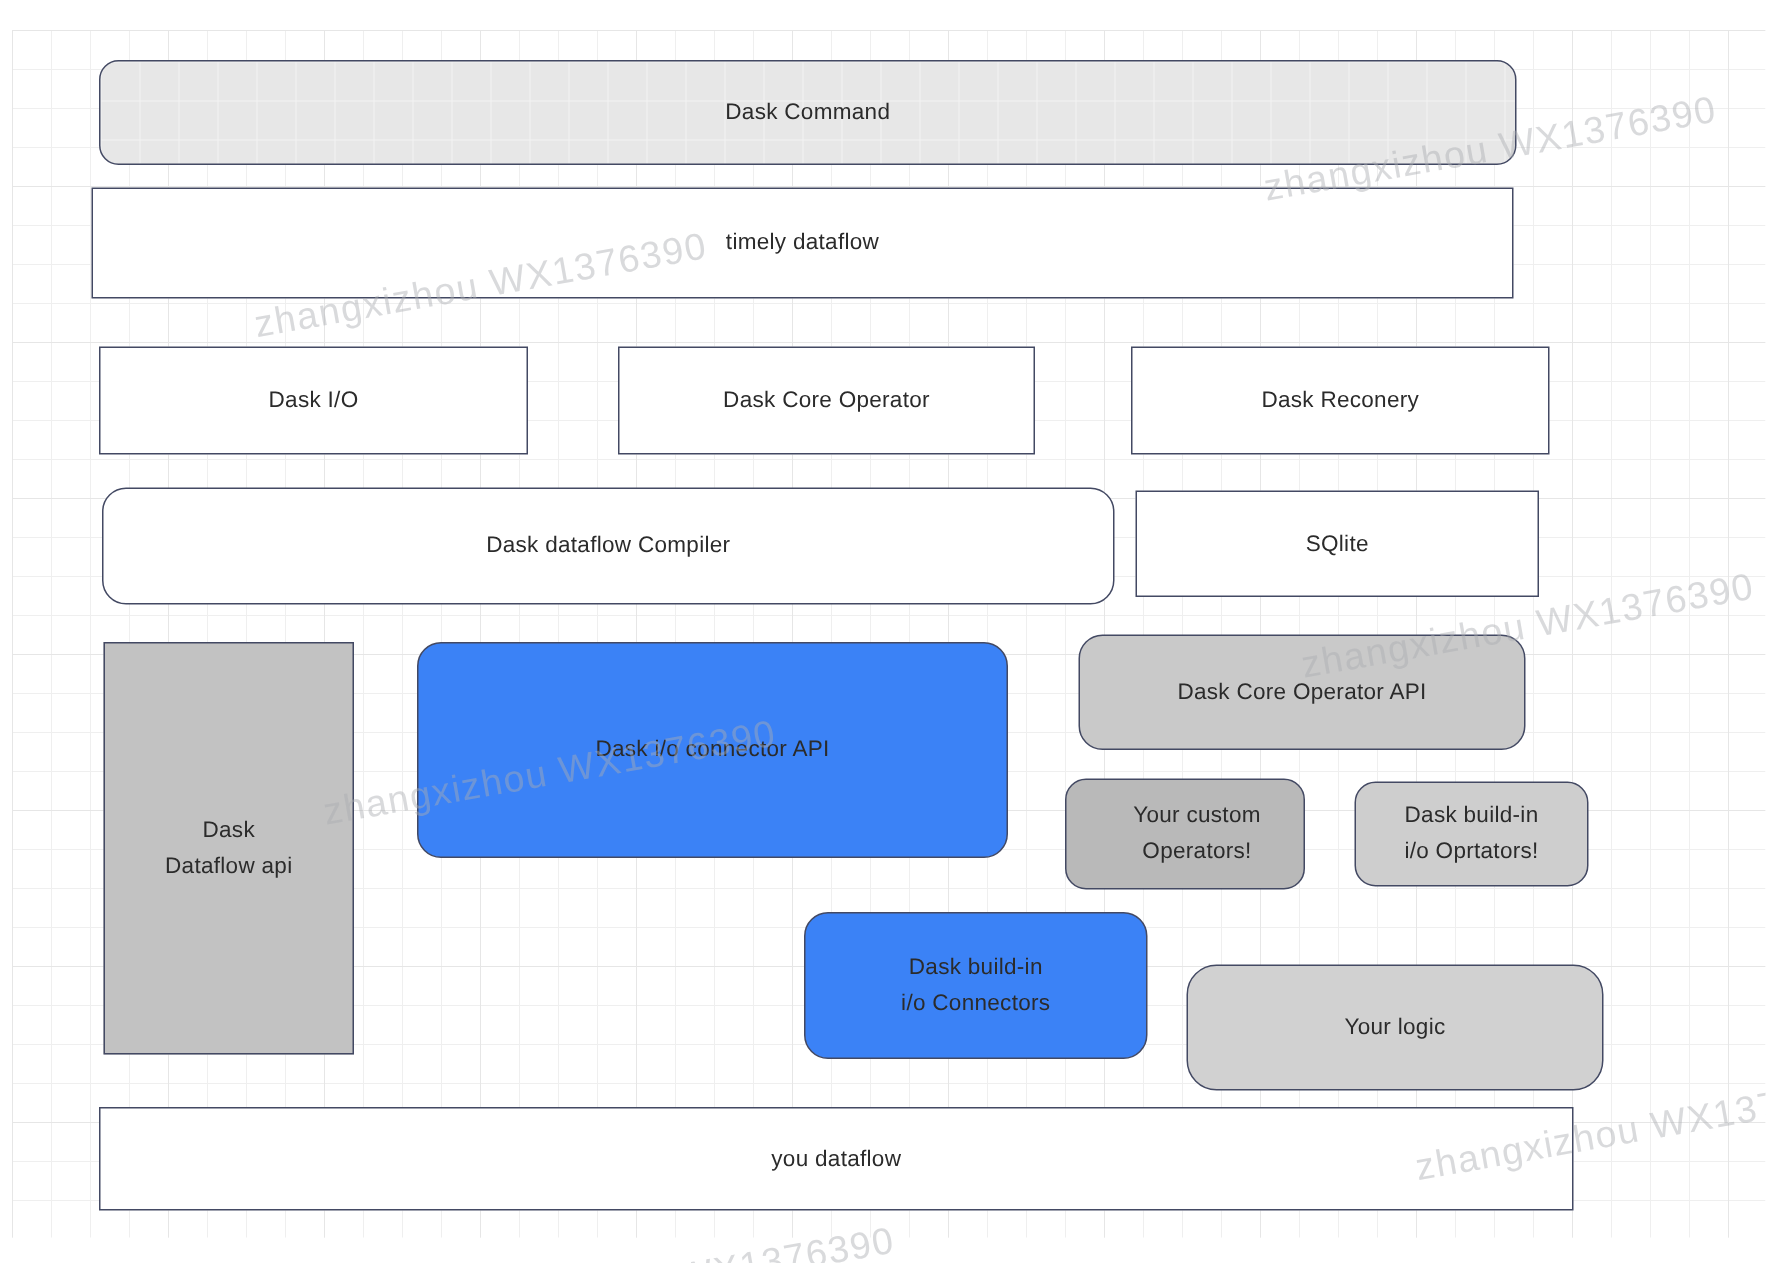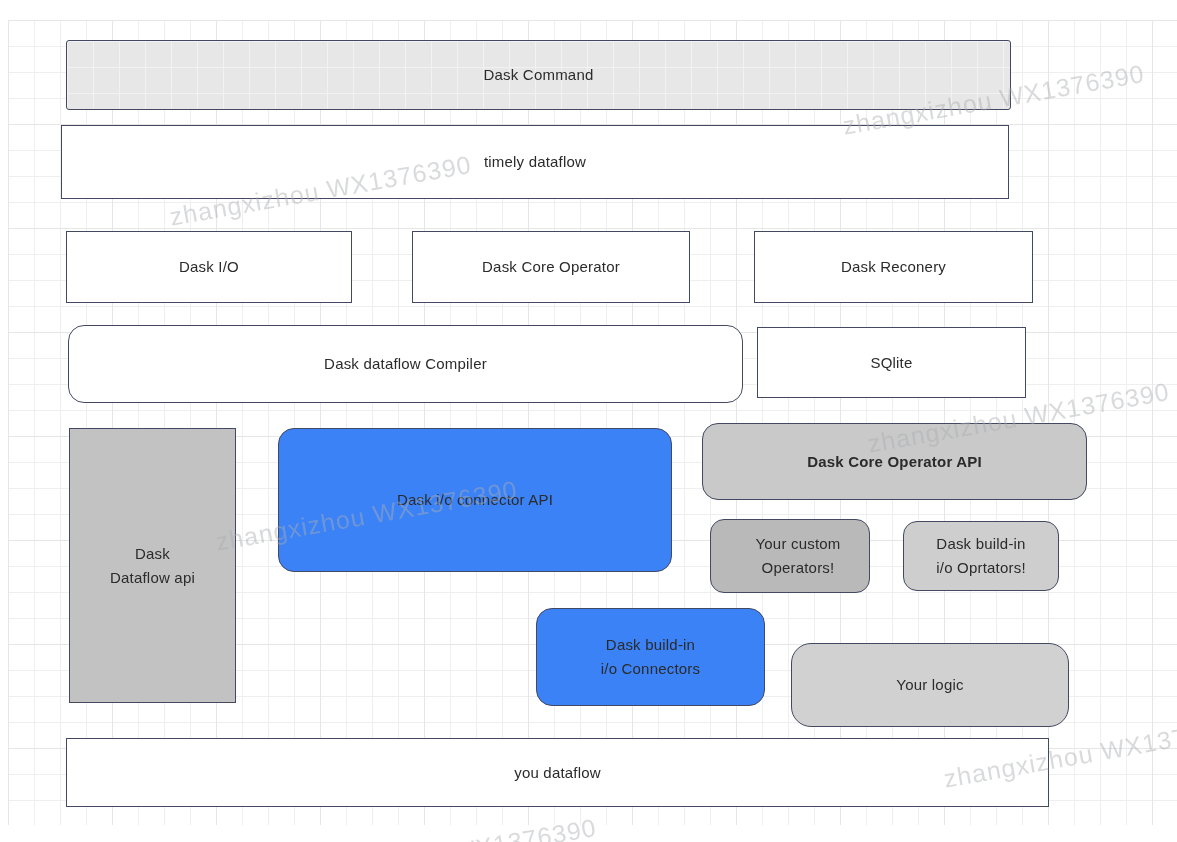--- a/index.html
+++ b/index.html
@@ -50,21 +50,21 @@
   
   .fill-command {
     background-color: #e7e7e7;
     background-image:
       linear-gradient(to right, #f2f2f2 1px, transparent 1px),
       linear-gradient(to bottom, #f2f2f2 1px, transparent 1px);
     background-size: 26px 26px;
   }
   .r14 { border-radius: 14px; }
   .r16 { border-radius: 16px; }
-  .r18 { border-radius: 3px; }
+  .r18 { border-radius: 13px; }
   .r20 { border-radius: 20px; }
   .wm {
     position: absolute;
     font-size: 25px;
     color: rgba(170, 172, 178, 0.45);
     white-space: nowrap;
     transform: rotate(-10deg);
     transform-origin: left center;
     letter-spacing: 1px;
     z-index: 50;
@@ -108,21 +108,21 @@
 
   <div class="box fill-dark" style="left:69px; top:428px; width:167px; height:275px;">
     <span>Dask
 Dataflow api</span>
   </div>
 
   <div class="box fill-mid r16" style="left:278px; top:428px; width:394px; height:144px;">
     <span>Dask i/o connector API</span>
   </div>
 
-  <div class="box fill-mid2 r16" style="left:702px; top:423px; width:385px; height:77px;font-weight:bold;">
+  <div class="box fill-mid2 r16" style="left:719px; top:423px; width:298px; height:77px;">
     <span>Dask Core Operator API</span>
   </div>
 
   <div class="box fill-darker r14" style="left:710px; top:519px; width:160px; height:74px;padding-left:16px;">
     <span>Your custom
 Operators!</span>
   </div>
 
   <div class="box fill-light r14" style="left:903px; top:521px; width:156px; height:70px;">
     <span>Dask build-in

